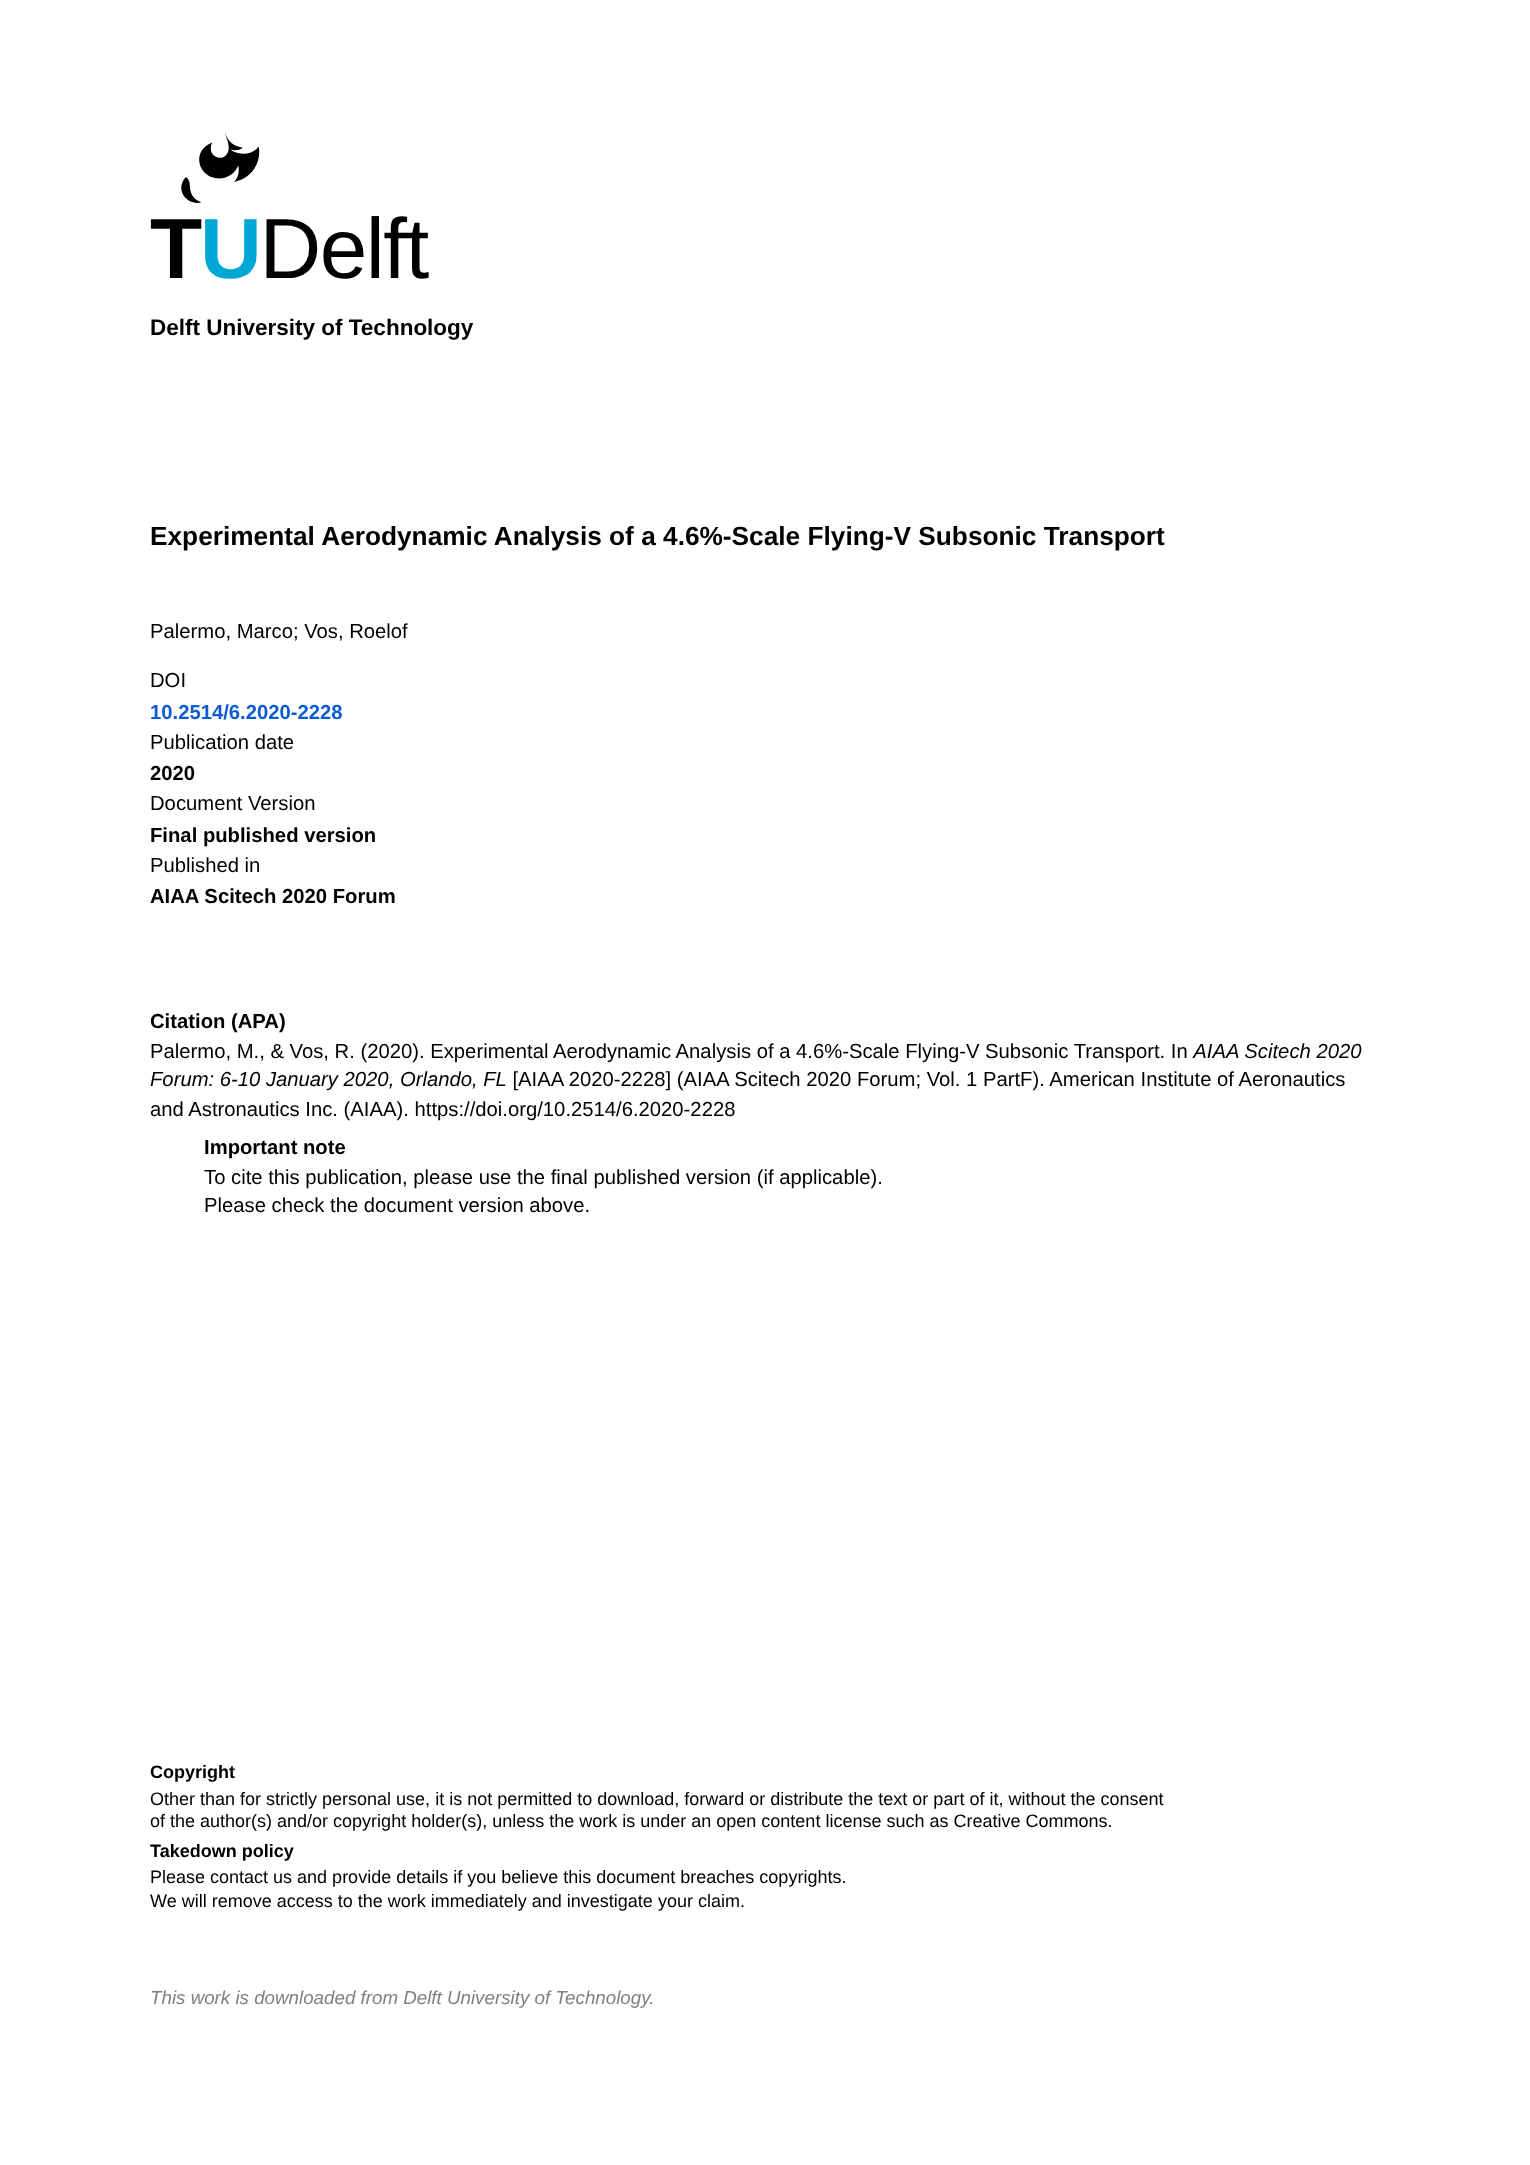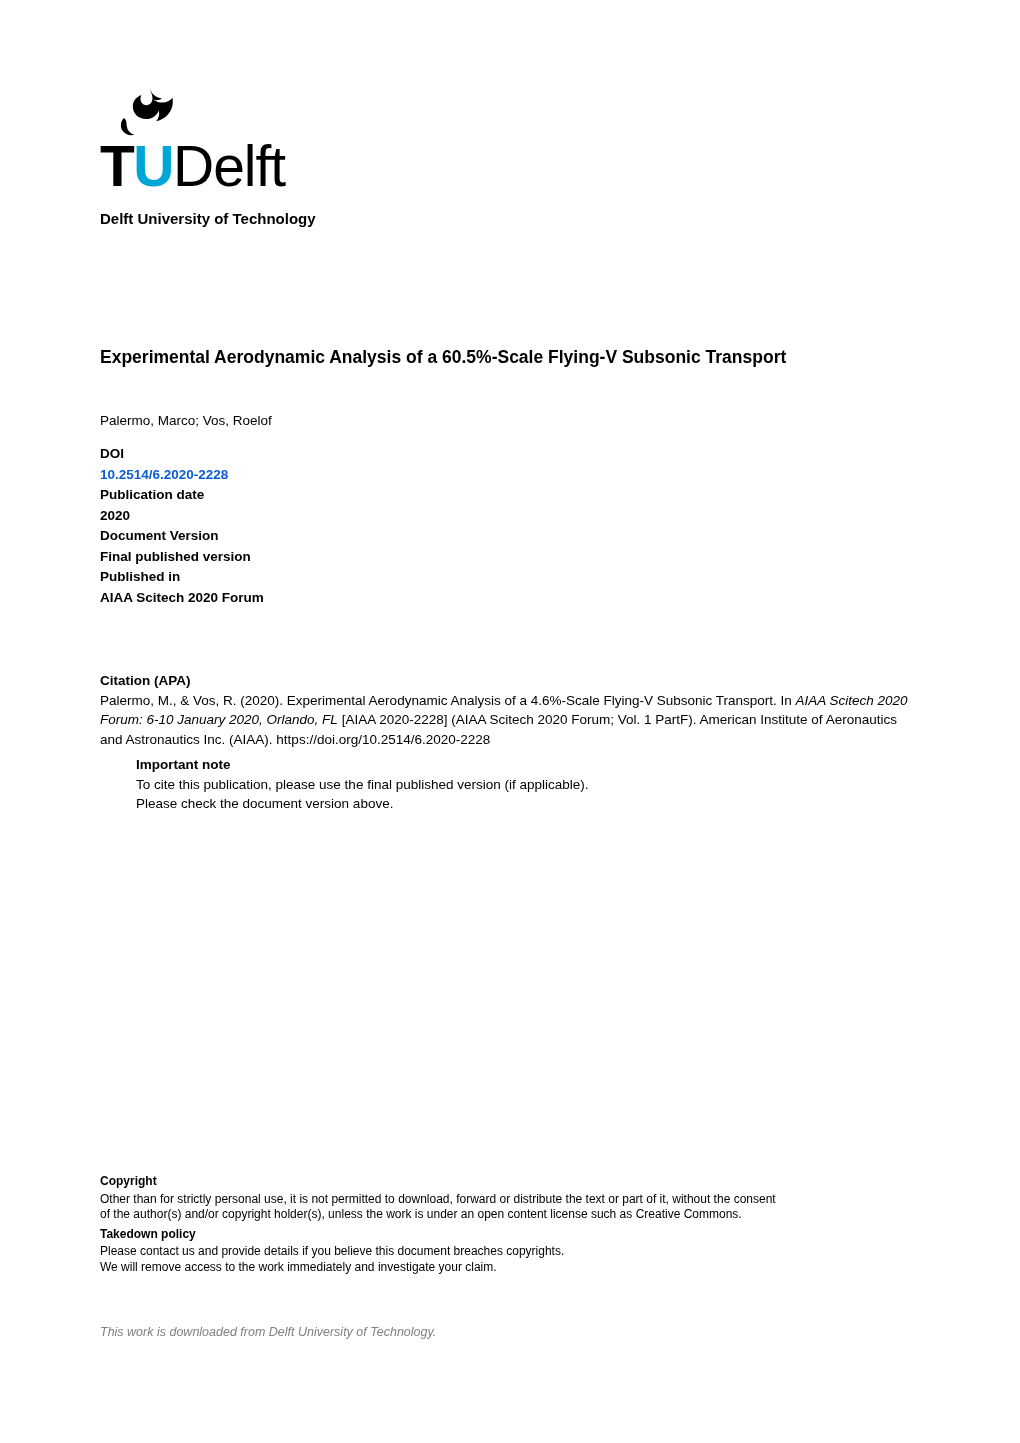--- a/index.html
+++ b/index.html
@@ -25,21 +25,21 @@
   .logotype .letter-u{color:var(--cyan);}
   .logotype .delft{font-weight:400;letter-spacing:-1px;}
   .university{left:100px;top:210px;font-size:15px;font-weight:700;}
 
   
   .title{left:100px;top:347px;width:830px;font-size:17.5px;font-weight:700;line-height:1.25;}
   .authors{left:100px;top:413px;font-size:13.5px;text-align:center;}
 
   
   .meta{left:100px;top:444px;font-size:13.5px;line-height:20.5px;}
-  .meta .label{font-weight:700;}
+  .meta .label{font-weight:400;}
   .meta .value{font-weight:700;}
   .link{color:var(--link);cursor:pointer;}
 
   
   .citation-block{left:100px;top:671px;width:812px;font-size:13.5px;line-height:19.5px;}
   .section-label{font-weight:700;}
   .citation-block p{margin:0;}
   .citation-text em{font-style:italic;}
   .important{margin-top:6px;margin-left:36px;}
 
@@ -59,21 +59,21 @@
   <div class="abs logo">
     <svg class="flame" width="62" height="48" viewBox="0 0 62 48" aria-hidden="true">
       <path fill="#000" d="M34 0c1.5 6.5 6 9.5 12 10.5-2.5 1.8-5.5 2-8.5 1.2 6.5 4.5 15 3.5 19-2 2 11.5-5.5 21.5-16.5 23.5 2.8-2.8 3.8-6.8 2.8-10.8-2 5-6.8 8.6-12.6 8.6-7.6 0-13.4-5.6-13.4-12.6 0-5.6 3.8-9.6 8.6-11.4-1.8 3.8-.8 7.6 2.2 9.4 3.8 2 7.6 0 8.6-3.8 1.2-4.8-1.7-8.6-2.2-12.6z"></path>
       <path fill="#000" d="M8 30c-3.4 3.2-4.2 8.4-1.6 12.4 2.6 4 7.6 5.8 12 4.4-3.8-1-6.6-3.8-7.4-7.6-.8-3.6.2-6.6-3-9.2z"></path>
     </svg>
     <div class="logotype"><span class="letter-t">T</span><span class="letter-u">U</span><span class="delft">Delft</span></div>
   </div>
 
   <div class="abs university">Delft University of Technology</div>
 
-  <div class="abs title">Experimental Aerodynamic Analysis of a 60.5%-Scale Flying-V Subsonic Transport</div>
+  <div class="abs title">Experimental Aerodynamic Analysis of a 4.6%-Scale Flying-V Subsonic Transport</div>
 
   <div class="abs authors">Palermo, Marco; Vos, Roelof</div>
 
   <div class="abs meta">
     <div class="field">
       <div class="label">DOI</div>
       <div class="value link">10.2514/6.2020-2228</div>
     </div>
     <div class="field">
       <div class="label">Publication date</div>

